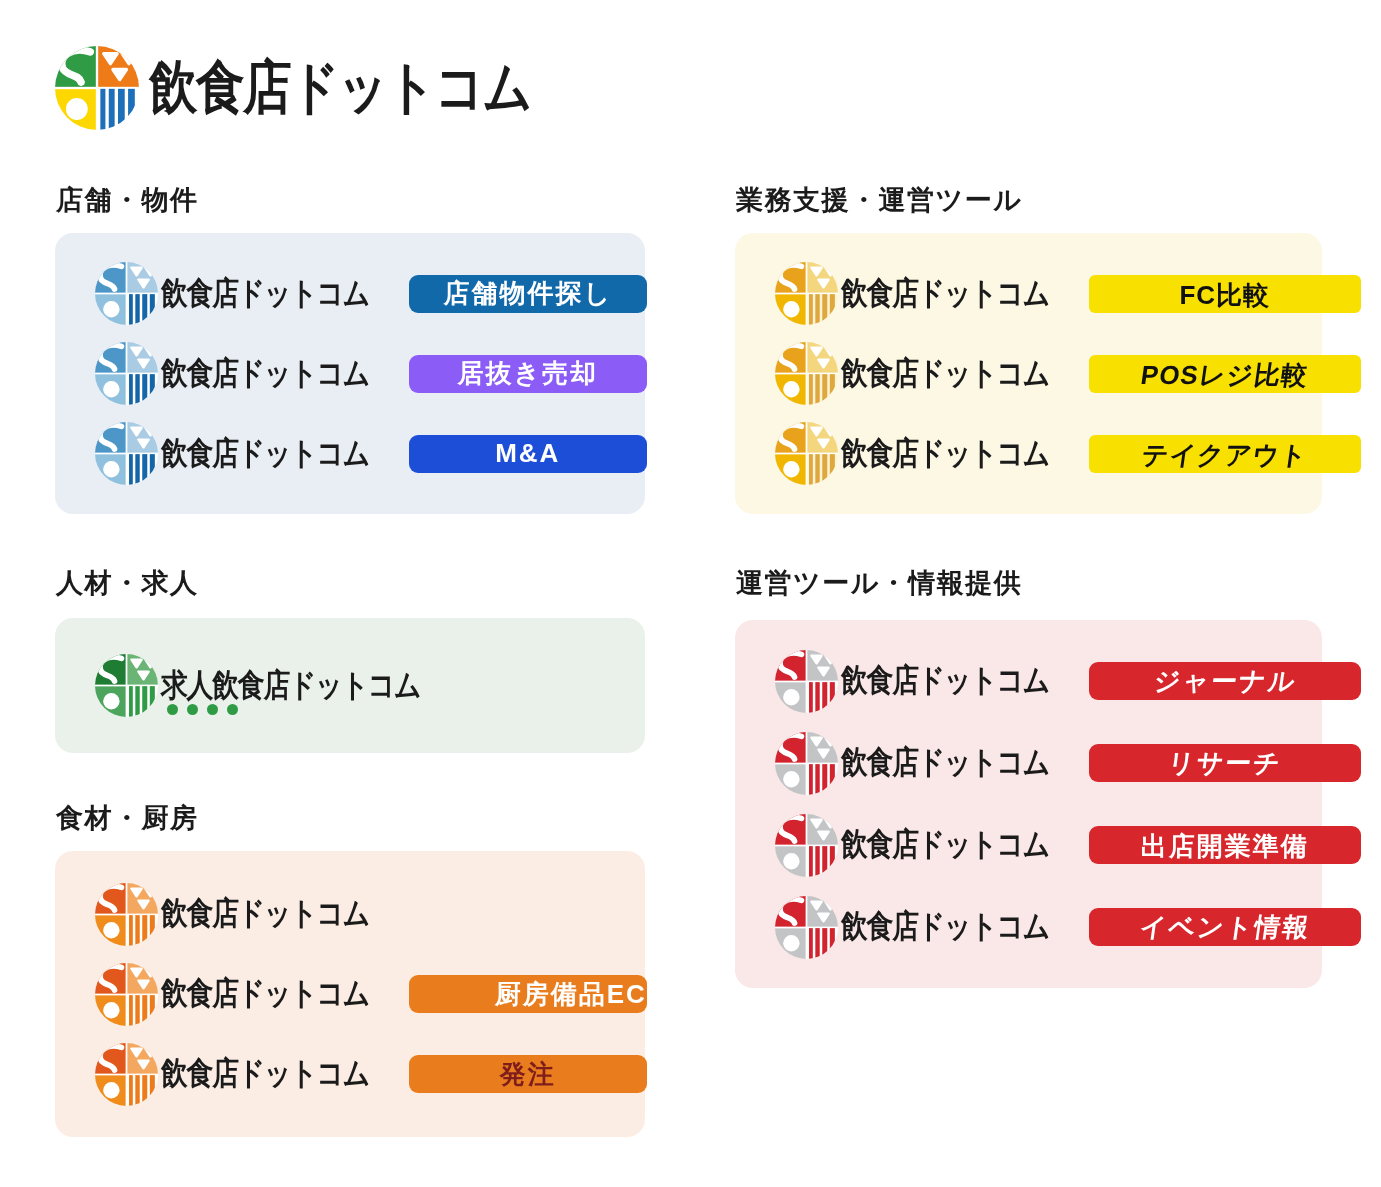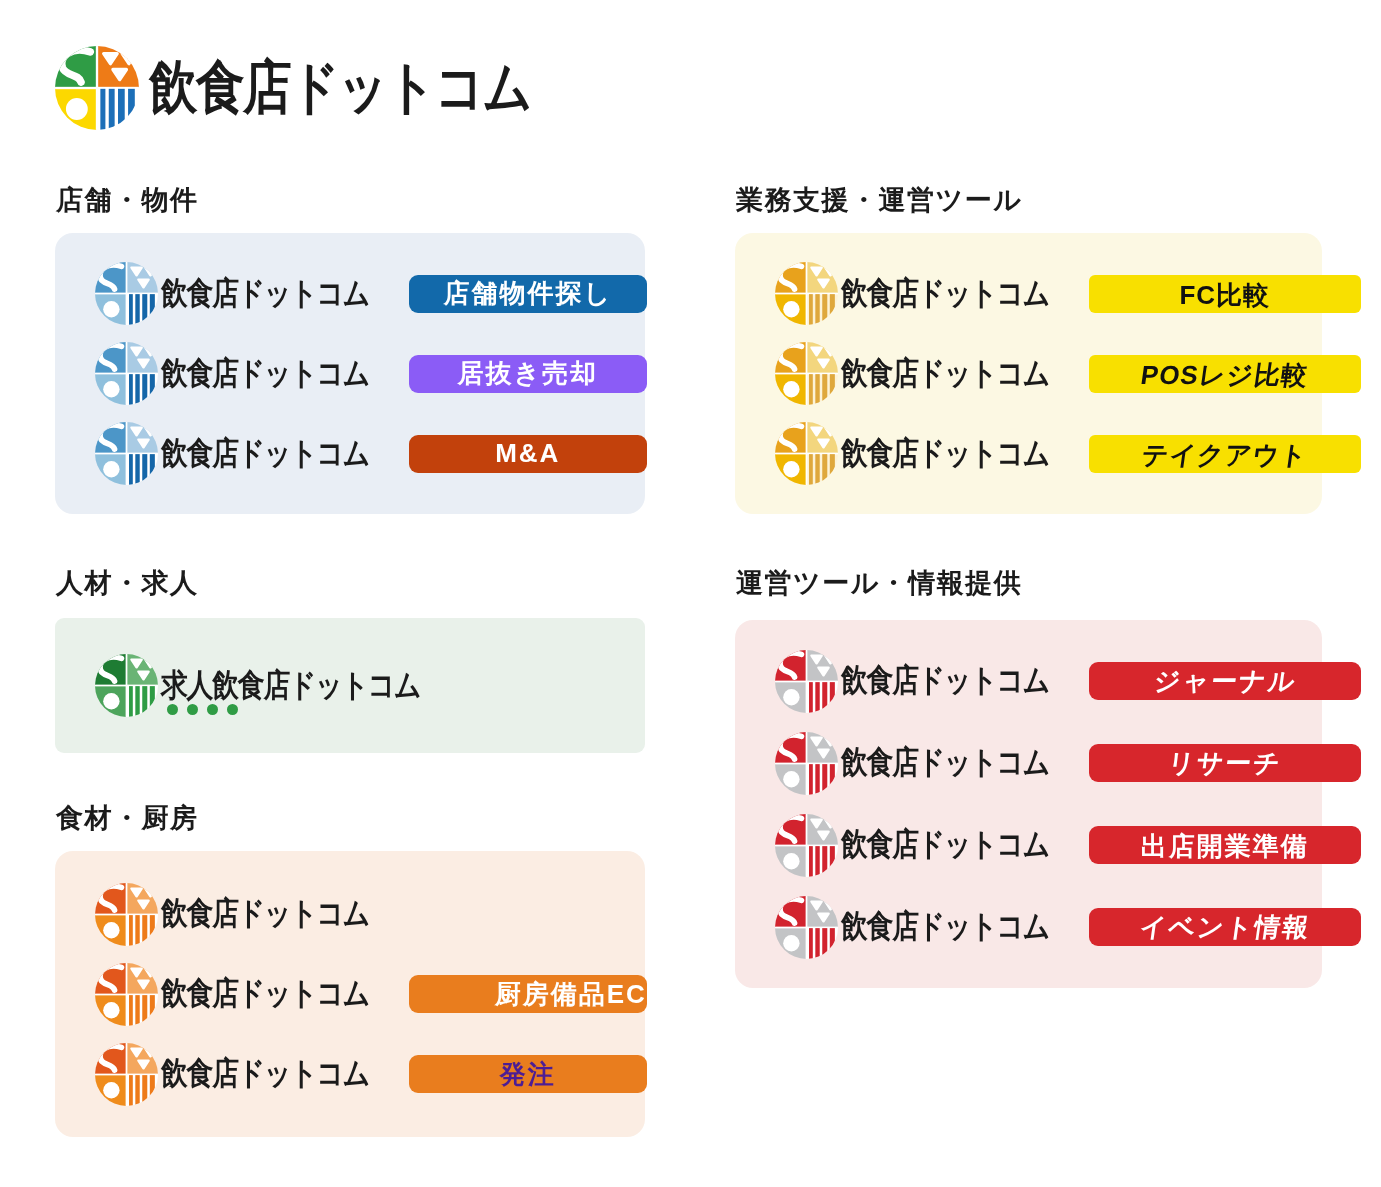--- a/index.html
+++ b/index.html
@@ -22,21 +22,21 @@
   #h-knowhow{left:736px;top:565px;}
   #h-shokuzai{left:56px;top:800px;}
   
   .panel{
     position:absolute;border-radius:18px;box-sizing:border-box;
     display:flex;flex-direction:column;justify-content:center;
     padding:0 45px 0 40px;
   }
   #p-tenpo{left:55px;top:233px;width:590px;height:281px;}
   #p-gyomu{left:735px;top:233px;width:587px;height:281px;}
-  #p-jinzai{left:55px;top:618px;width:590px;height:135px;border-radius:9px;}
+  #p-jinzai{left:55px;top:618px;width:590px;height:135px;}
   #p-knowhow{left:735px;top:620px;width:587px;height:368px;}
   #p-shokuzai{left:55px;top:851px;width:590px;height:286px;}
   
   .row{display:flex;align-items:center;height:80px;position:relative;cursor:pointer;}
   #p-knowhow .row{height:82px;}
   .row .mark{width:63px;height:63px;flex:none;}
   .row .brand{
     margin-left:3px;font-size:32px;font-weight:800;letter-spacing:-1.5px;white-space:nowrap;
     transform:scaleX(.84);transform-origin:left center;color:#1b1b1b;
   }
@@ -182,21 +182,21 @@
     <rect x="87" y="51" width="8" height="49" fill="#1566a8"></rect>
     <path d="M42 7 C 20 0 4 12 9 26 C 13 36 28 33 31 43" fill="none" stroke="#fff" stroke-width="9" stroke-linecap="round"></path>
     <path d="M58 9 L74 9 L66 21 Z" fill="#fff" stroke="#fff" stroke-width="4" stroke-linejoin="round"></path>
     <path d="M80 9 L96 9 L88 21 Z" fill="#fff" stroke="#fff" stroke-width="4" stroke-linejoin="round"></path>
     <path d="M69 28 L85 28 L77 40 Z" fill="#fff" stroke="#fff" stroke-width="4" stroke-linejoin="round"></path>
     <circle cx="26" cy="75" r="13" fill="#fff"></circle>
   </g>
           </svg>
         </span>
       <span class="brand">飲食店ドットコム</span>
-      <span class="badge" style="background: #c2410c; color: rgb(255, 255, 255);">
+      <span class="badge" style="background: #1d4ed8; color: rgb(255, 255, 255);">
           <span class="bt">M&amp;A</span>
         </span>
     </div>
   </div>
 
   <div class="panel col-right" id="p-gyomu" style="background: rgb(252, 248, 227);">
     <div class="row">
       <span class="mark">
           <svg viewBox="0 0 100 100" xmlns="http://www.w3.org/2000/svg">
   <defs>
@@ -546,19 +546,19 @@
     <rect x="87" y="51" width="8" height="49" fill="#ee7b1a"></rect>
     <path d="M42 7 C 20 0 4 12 9 26 C 13 36 28 33 31 43" fill="none" stroke="#fff" stroke-width="9" stroke-linecap="round"></path>
     <path d="M58 9 L74 9 L66 21 Z" fill="#fff" stroke="#fff" stroke-width="4" stroke-linejoin="round"></path>
     <path d="M80 9 L96 9 L88 21 Z" fill="#fff" stroke="#fff" stroke-width="4" stroke-linejoin="round"></path>
     <path d="M69 28 L85 28 L77 40 Z" fill="#fff" stroke="#fff" stroke-width="4" stroke-linejoin="round"></path>
     <circle cx="26" cy="75" r="13" fill="#fff"></circle>
   </g>
           </svg>
         </span>
       <span class="brand">飲食店ドットコム</span>
-      <span class="badge" style="background: rgb(233, 125, 30); color: #4c1d95;">
+      <span class="badge" style="background: rgb(233, 125, 30); color: #7f1d1d;">
           <span class="bt">発注</span>
         </span>
     </div>
   </div>
 
 </div>
 
 </body></html>

